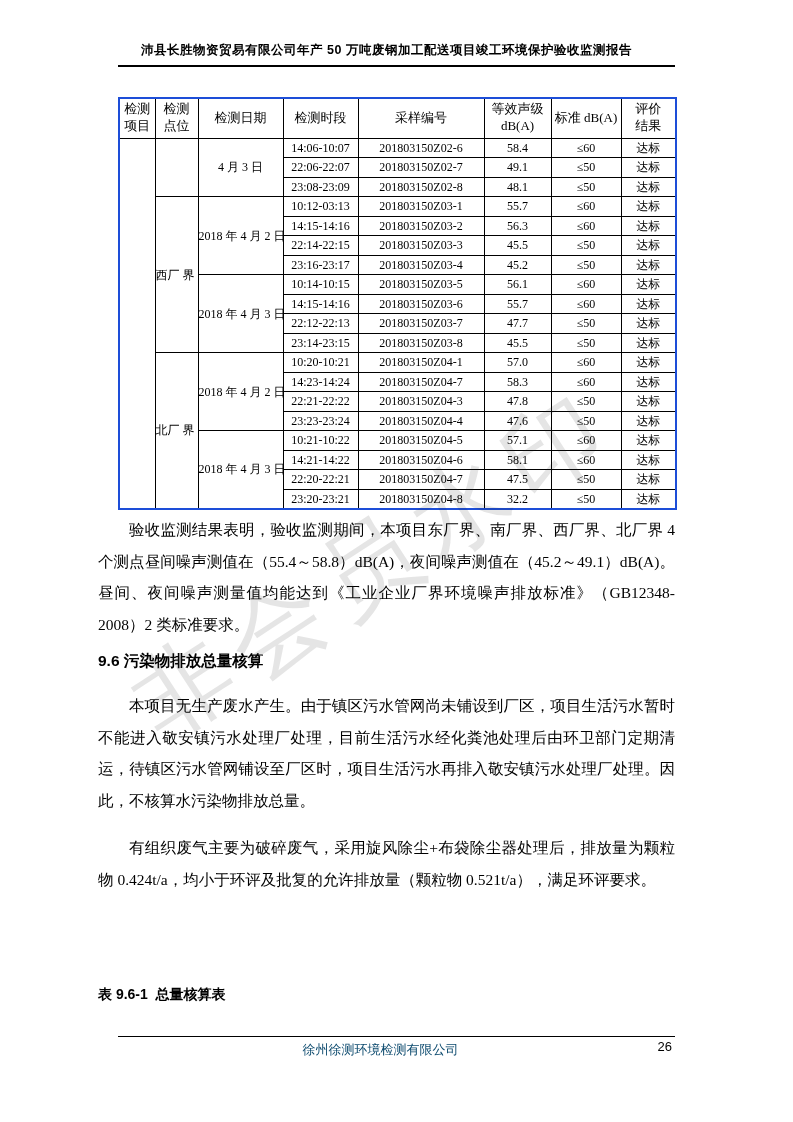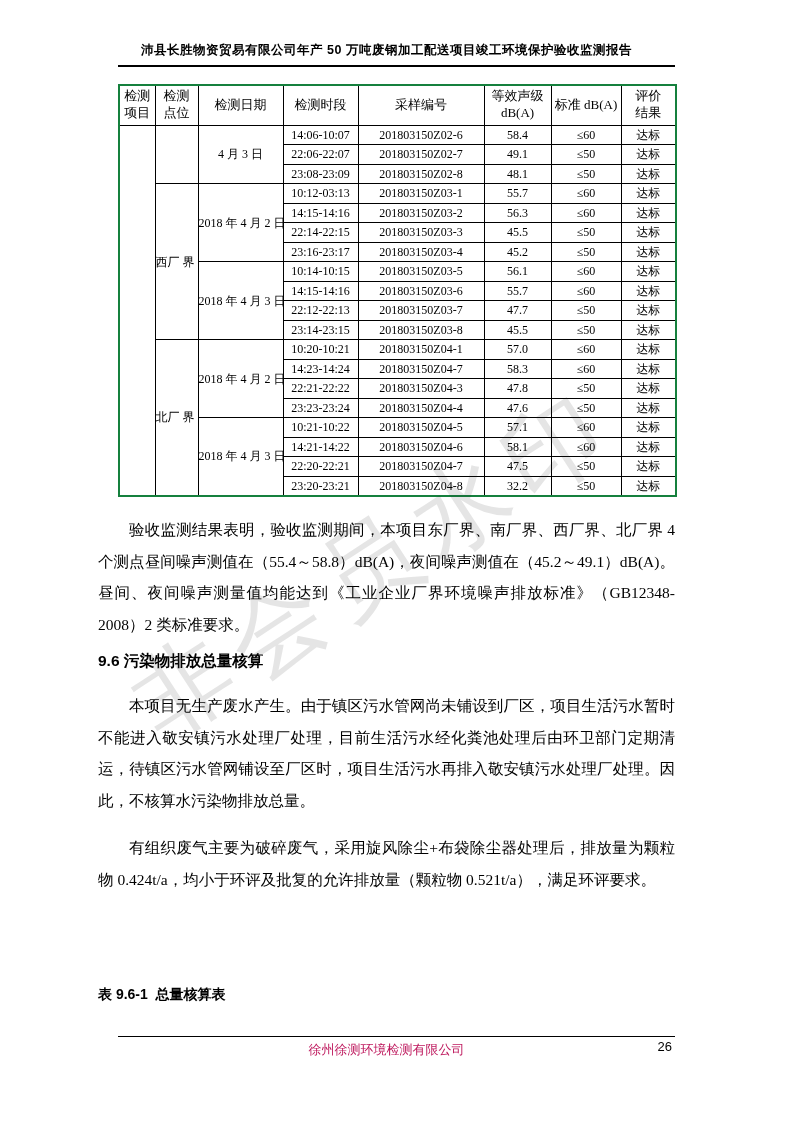--- a/index.html
+++ b/index.html
@@ -45,25 +45,25 @@
     left: 118px;
     width: 557px;
     top: 65px;
     border-top: 2px solid #000;
     height: 0;
   }
   
   table.noise {
     position: absolute;
     left: 118px;
-    top: 84px;
+    top: 97px;
     width: 557px;
     border-collapse: collapse;
     table-layout: fixed;
-    border: 2px solid #15803d;
+    border: 2px solid #1d4ed8;
     font-family: "Liberation Serif", "DejaVu Serif", serif;
   }
   table.noise th, table.noise td {
     border: 1px solid #000;
     padding: 0;
     text-align: center;
     vertical-align: middle;
     font-weight: normal;
     color: #000;
     overflow: hidden;
@@ -120,26 +120,26 @@
   .footer-rule {
     position: absolute;
     left: 118px;
     width: 557px;
     top: 1036px;
     border-top: 1.5px solid #000;
     height: 0;
   }
   .footer-company {
     position: absolute;
-    left: 98px;
+    left: 92px;
     width: 577px;
     top: 1041px;
     text-align: center;
     font-size: 13px;
-    color: #be185d;
+    color: #0c4a6e;
   }
   .footer-page-number {
     position: absolute;
     right: 121px;
     top: 1039px;
     font-size: 13px;
     color: #000;
     font-family: "Liberation Sans", "DejaVu Sans", sans-serif;
   }
 </style>

